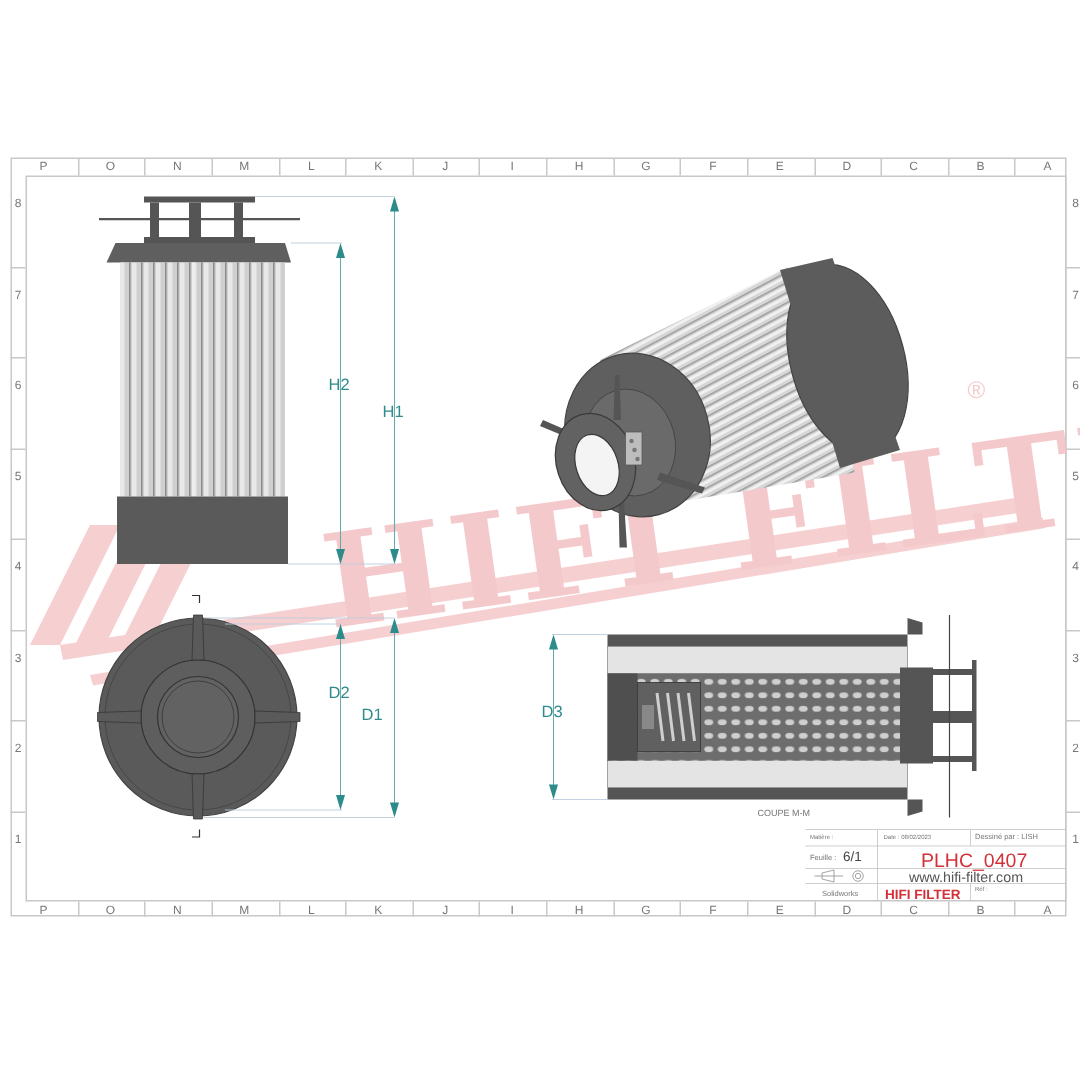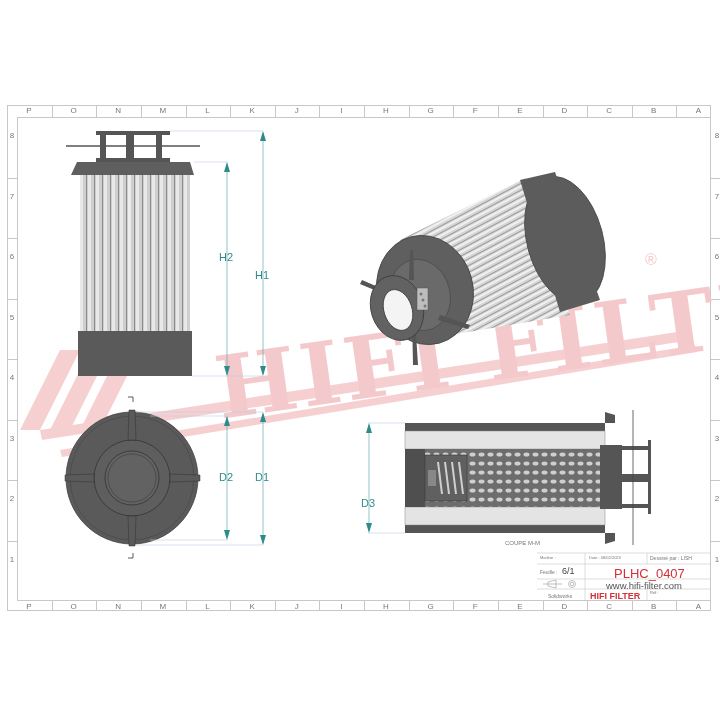--- a/index.html
+++ b/index.html
@@ -247,23 +247,23 @@
   <g stroke="#999" fill="none" stroke-width="0.6">
     <polygon points="548,582 556,580 556,588 548,586"></polygon>
     <circle cx="572" cy="584" r="3.5"></circle>
     <circle cx="572" cy="584" r="1.8"></circle>
     <line x1="543" y1="584" x2="562" y2="584"></line>
   </g>
 </svg>
 
 <div class="dim-text" style="left:219px;top:251px">H2</div>
 <div class="dim-text" style="left:255px;top:269px">H1</div>
-<div class="dim-text" style="left:219px;top:471px">D2</div>
-<div class="dim-text" style="left:255px;top:471px">D1</div>
-<div class="dim-text" style="left:361px;top:497px">D3</div>
+<div class="dim-text" style="left:219px;top:456px">D2</div>
+<div class="dim-text" style="left:241px;top:471px">D1</div>
+<div class="dim-text" style="left:361px;top:469px">D3</div>
 <div class="caption" style="left:505px;top:540px">COUPE M-M</div>
 
 <div class="tb-small" style="left:540px;top:555px;font-size:4px">Matière :</div>
 <div class="tb-small" style="left:589px;top:555px;font-size:4px">Date : 08/02/2023</div>
 <div class="tb-small" style="left:650px;top:555px;font-size:5px">Dessiné par : LISH</div>
 <div class="tb-small" style="left:540px;top:569px;font-size:5px">Feuille :</div>
 <div style="position:absolute;left:562px;top:566px;font-size:9px;color:#444">6/1</div>
 <div class="tb-code" style="left:614px;top:566px">PLHC_0407</div>
 <div class="tb-url" style="left:606px;top:580px">www.hifi-filter.com</div>
 <div class="tb-small" style="left:548px;top:593px">Solidworks</div>

